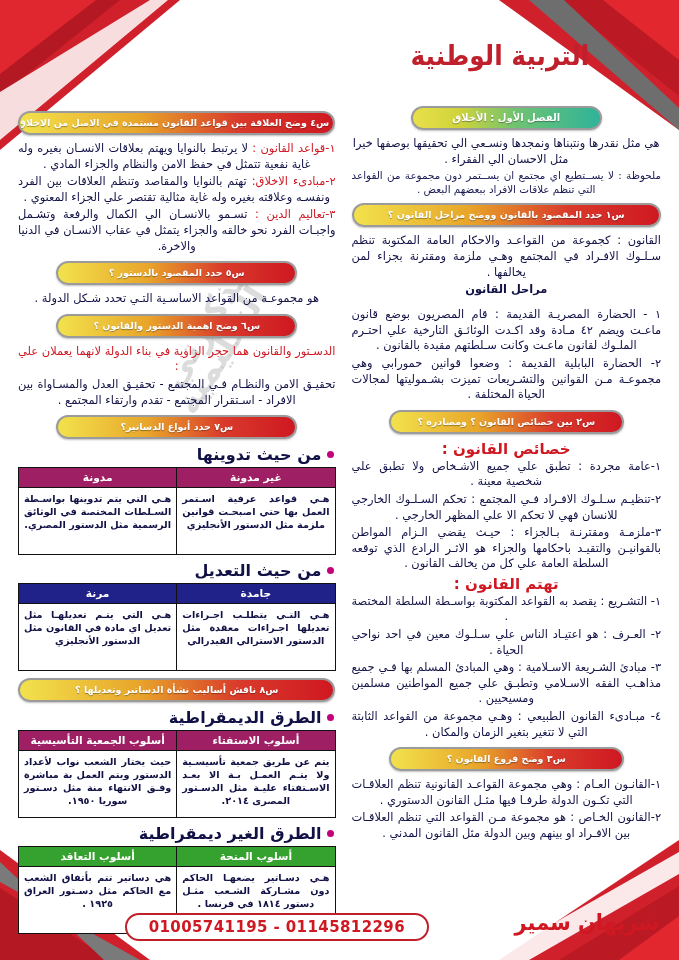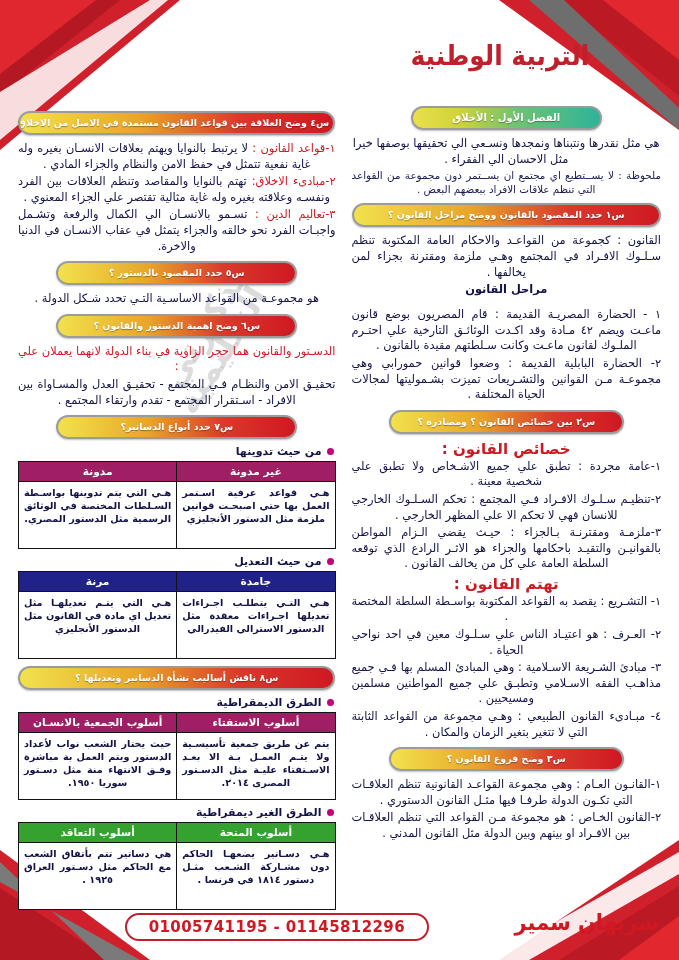--- a/index.html
+++ b/index.html
@@ -142,21 +142,21 @@
   .p.allred {
     color: #cf1822;
   }
 
   
   .tbl-caption {
     display: flex;
     align-items: center;
     justify-content: flex-start;
     gap: 5px;
-    font-size: 11px;
+    font-size: 16px;
     font-weight: bold;
     color: #111146;
     margin: 6px 2px 3px 0;
   }
   .bullet-dot {
     width: 7px; height: 7px;
     border-radius: 50%;
     background: #c3007a;
     flex: 0 0 auto;
     display: inline-block;
@@ -367,21 +367,21 @@
     <div class="pill wide">س٨ ناقش أساليب نشأة الدساتير وتعديلها ؟</div>
 
     <div class="tbl-caption">
       <span class="bullet-dot"></span>
       <span>الطرق الديمقراطية</span>
     </div>
     <table class="cmp">
       <tbody>
           <tr>
         <th class="th-maroon">أسلوب الاستفتاء</th>
-        <th class="th-maroon">أسلوب الجمعية بالانسـان</th>
+        <th class="th-maroon">أسلوب الجمعية التأسيسية</th>
       </tr>
       <tr>
         <td>يتم عن طريق جمعية تأسيسـية ولا يتـم العمـل بـة الا بعـد الاسـتفتاء عليـة مثل الدسـتور المصرى ٢٠١٤.</td>
         <td>حيث يختار الشعب نواب لأعداد الدستور ويتم العمل بة مباشرة وفـق الانتهاء منة مثل دسـتور سوريا ١٩٥٠.</td>
       </tr>
     </tbody>
       </table>
 
     <div class="tbl-caption">
       <span class="bullet-dot"></span>

